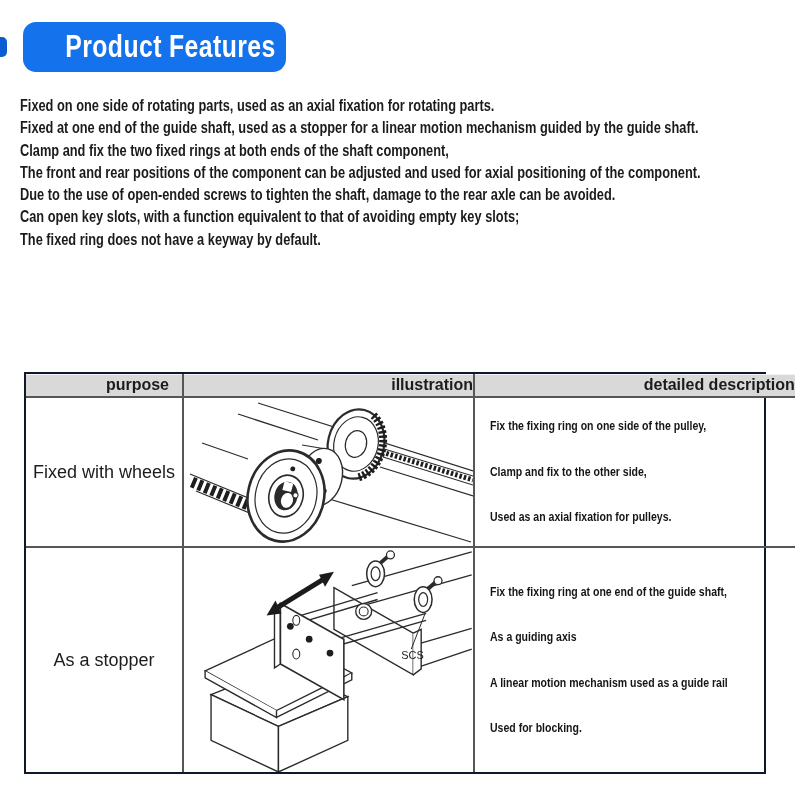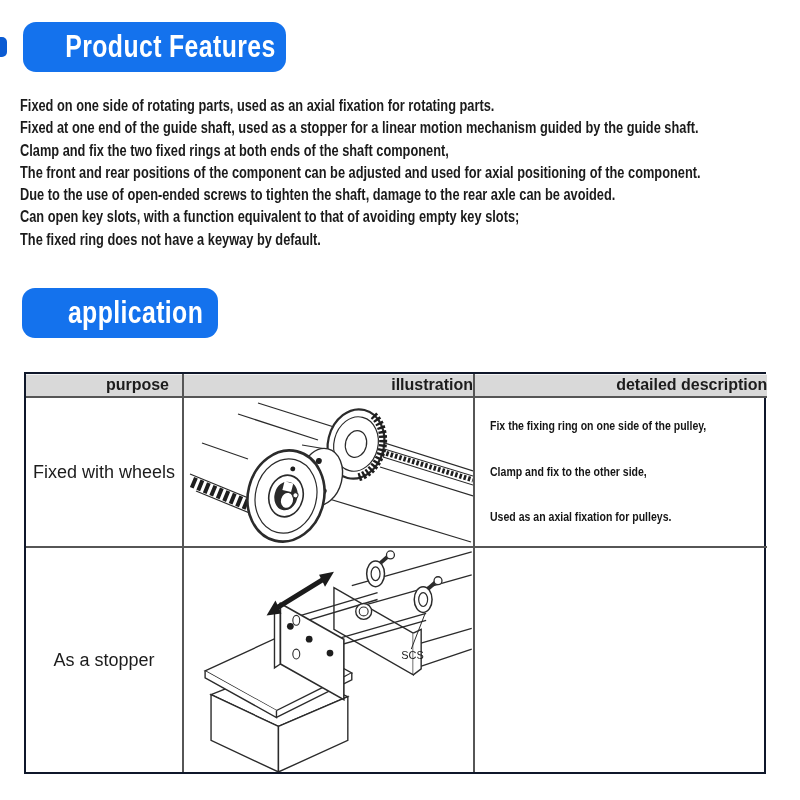--- a/index.html
+++ b/index.html
@@ -73,23 +73,20 @@
   <div class="features">
     <div class="feature-line">Fixed on one side of rotating parts, used as an axial fixation for rotating parts.</div>
     <div class="feature-line">Fixed at one end of the guide shaft, used as a stopper for a linear motion mechanism guided by the guide shaft.</div>
     <div class="feature-line">Clamp and fix the two fixed rings at both ends of the shaft component,</div>
     <div class="feature-line">The front and rear positions of the component can be adjusted and used for axial positioning of the component.</div>
     <div class="feature-line">Due to the use of open-ended screws to tighten the shaft, damage to the rear axle can be avoided.</div>
     <div class="feature-line">Can open key slots, with a function equivalent to that of avoiding empty key slots;</div>
     <div class="feature-line">The fixed ring does not have a keyway by default.</div>
   </div>
 
-  <div class="badge" id="badge-application">
-    <span class="squish">application</span>
-  </div>
 
   <div class="app-table">
 
     <div class="cell th right">
       <span>purpose</span>
     </div>
     <div class="cell th">
       <span>illustration</span>
     </div>
     <div class="cell th last-col">
@@ -227,15 +224,21 @@
           <path d="M90,62 L142,30" stroke="#1b1b1b" stroke-width="5" fill="none"></path>
           <polygon points="150,24 135,27 141,39"></polygon>
           <polygon points="82,68 97,66 91,53"></polygon>
         </g>
 
         <path d="M228,102 L242,66" fill="none" stroke="#2b2b2b" stroke-width="1"></path>
         <text x="218" y="112" font-size="11" font-family="Liberation Sans, sans-serif" fill="#1c1c1c">SCS</text>
       </svg>
     </div>
 
+    <div class="cell desc-cell last-col last-row">
+      <div class="desc-line">Fix the fixing ring at one end of the guide shaft,</div>
+      <div class="desc-line">As a guiding axis</div>
+      <div class="desc-line">A linear motion mechanism used as a guide rail</div>
+      <div class="desc-line">Used for blocking.</div>
+    </div>
 
   </div>
 </div>
 
 </body></html>

